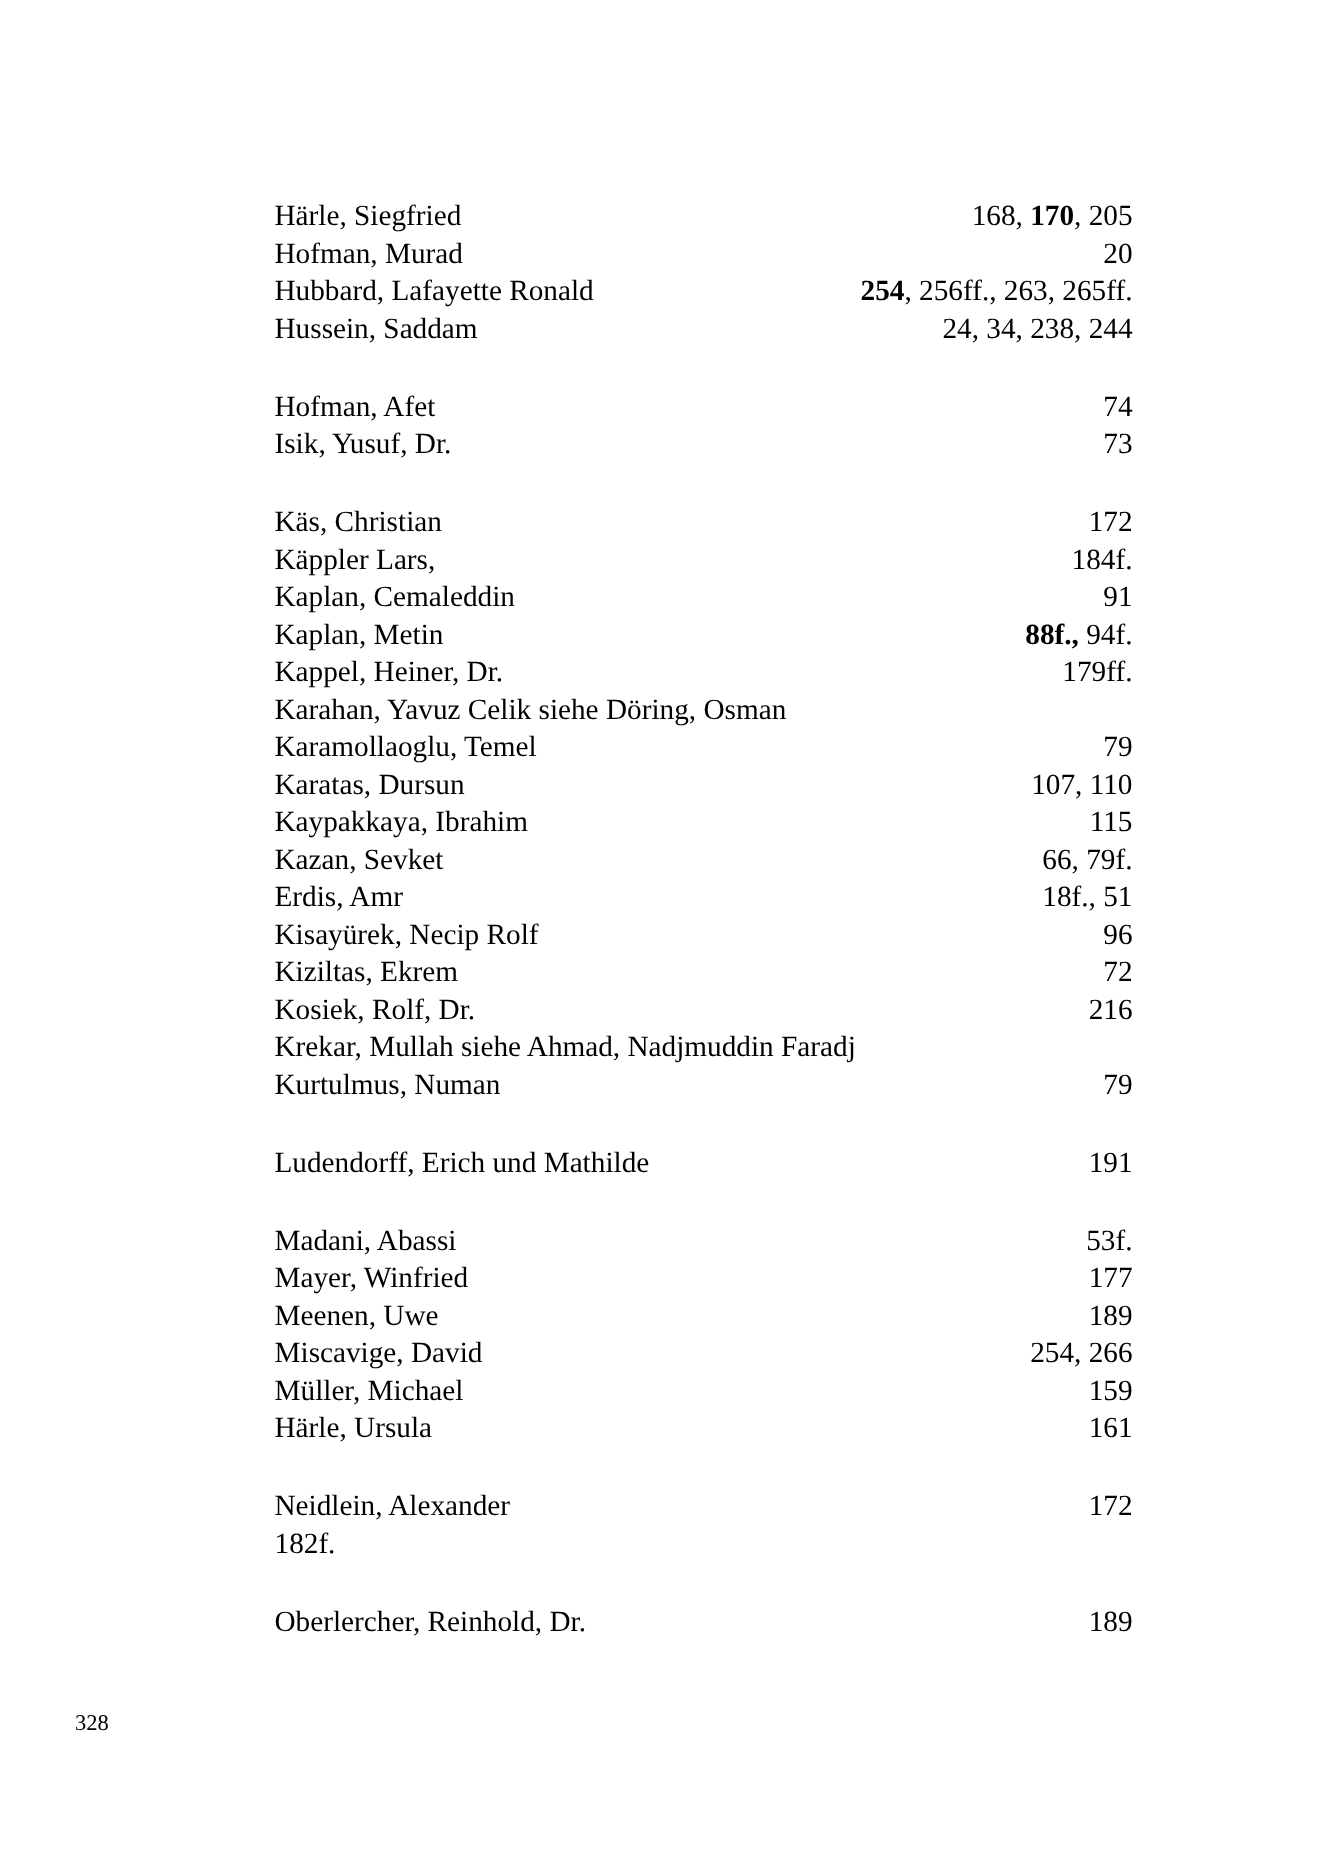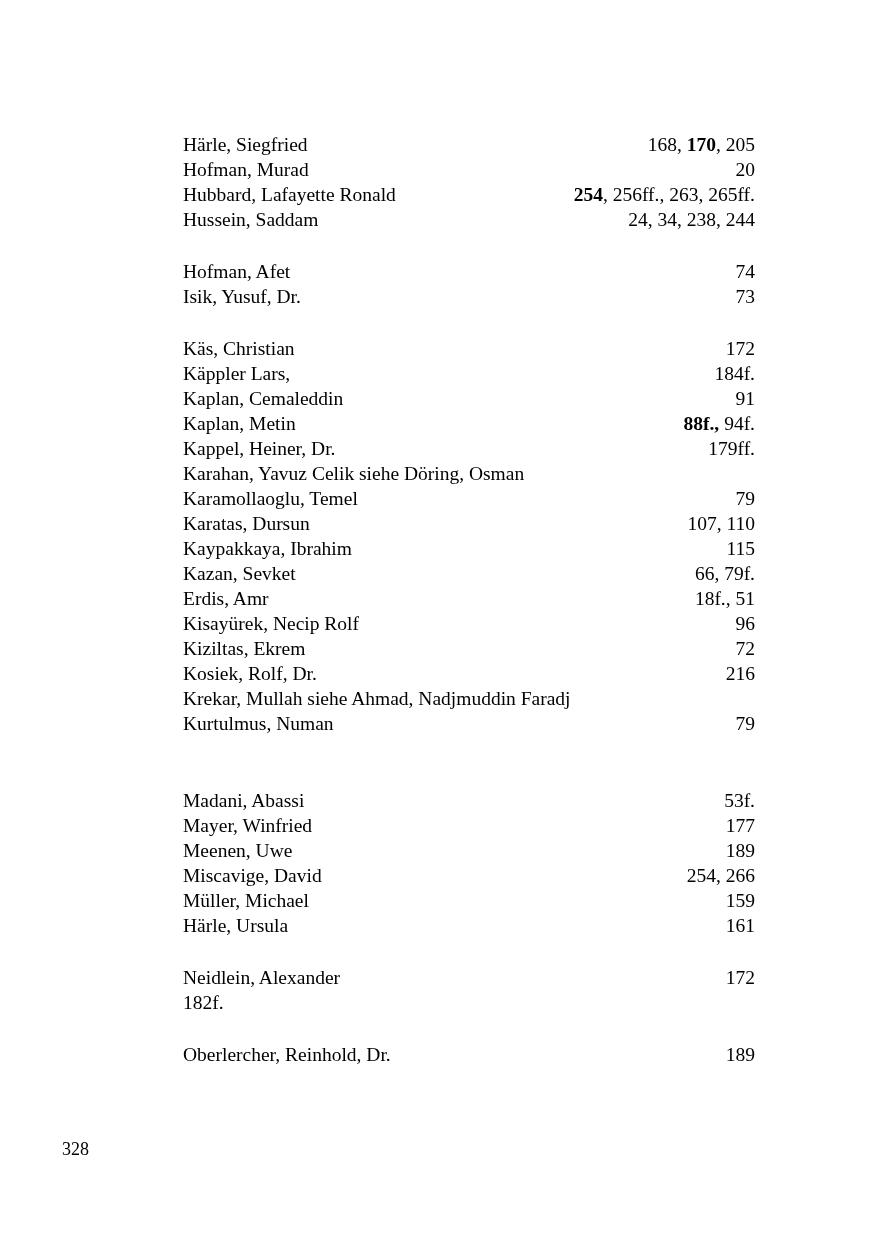--- a/index.html
+++ b/index.html
@@ -51,23 +51,23 @@
   }
   .entry-pages {
     flex: 0 0 auto;
     text-align: center;
   }
   .entry-pages .bold {
     font-weight: bold;
   }
   .page-number {
     position: absolute;
-    left: 62px;
+    left: 50px;
     top: 1137px;
-    font-size: 18px;
+    font-size: 15px;
     line-height: 25px;
   }
 </style>
 </head>
 <body>
 
 <div class="page">
   <div class="index-block">
       <div class="index-group">
         <div class="entry">
@@ -159,20 +159,26 @@
         <div class="entry">
           <span class="entry-name">Krekar, Mullah siehe Ahmad, Nadjmuddin Faradj</span>
           <span class="entry-pages"></span>
         </div>
         <div class="entry">
           <span class="entry-name">Kurtulmus, Numan</span>
           <span class="entry-pages"><span>79</span></span>
         </div>
       </div>
       <div class="group-gap"></div>
+      <div class="index-group">
+        <div class="entry">
+          <span class="entry-name">Ludendorff, Erich und Mathilde</span>
+          <span class="entry-pages"><span>191</span></span>
+        </div>
+      </div>
       <div class="group-gap"></div>
       <div class="index-group">
         <div class="entry">
           <span class="entry-name">Madani, Abassi</span>
           <span class="entry-pages"><span>53f.</span></span>
         </div>
         <div class="entry">
           <span class="entry-name">Mayer, Winfried</span>
           <span class="entry-pages"><span>177</span></span>
         </div>

